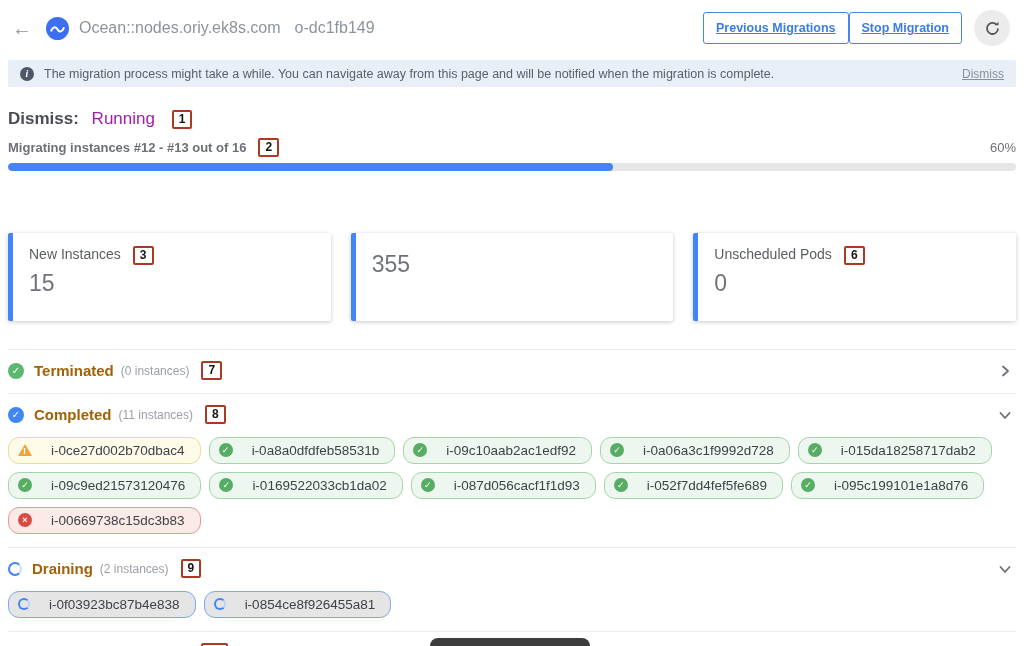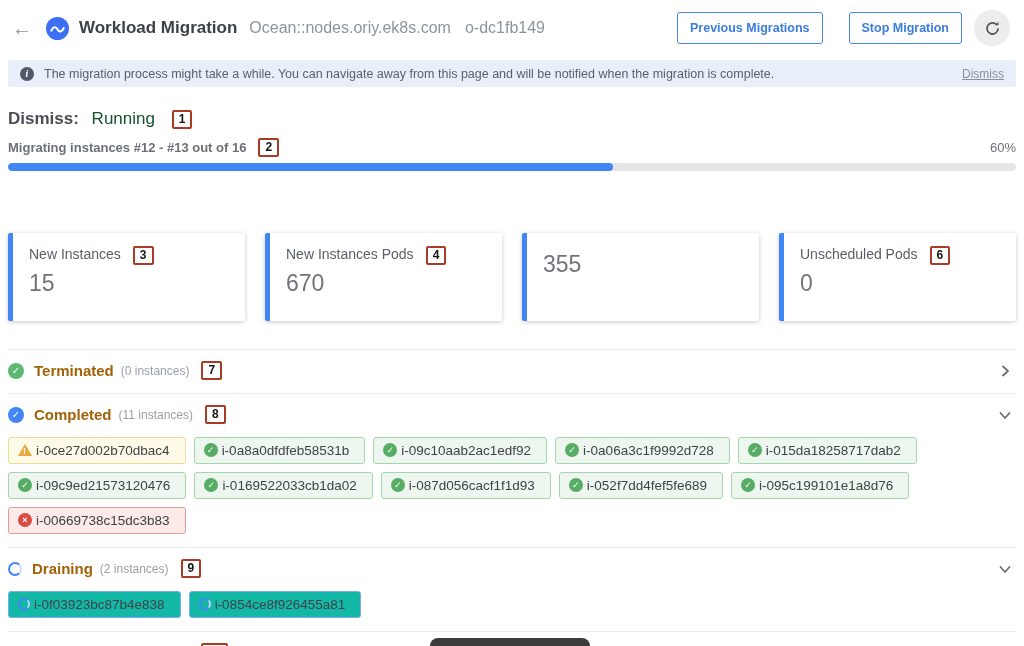--- a/index.html
+++ b/index.html
@@ -10,22 +10,23 @@
   }
   
   .hdr { height:56px; display:flex; align-items:center; padding:0 14px 0 12px; background:#fff; }
   .back { font-size:20px; color:#8a8f98; cursor:pointer; margin-right:14px; line-height:1; }
   .logo { width:23px; height:23px; margin-right:10px; flex:0 0 auto; }
   .hdr-title { font-size:17px; font-weight:700; color:#3d4147; margin-right:12px; }
   .hdr-sub { font-size:16px; color:#8d939c; margin-right:14px; }
   .hdr-spacer { flex:1; }
   .btn-outline {
     border:1px solid #4a86e8; color:#3b7de2; background:#fff; font-weight:700;
-    font-size:12.5px; padding:8px 12px; border-radius:3px; margin-left:26px; cursor:pointer;
+    font-size:12.5px; padding:8px 12px; border-radius:3px; margin-left:0; cursor:pointer;
     font-family:inherit;
+    text-decoration:underline;
   }
   .refresh-btn {
     width:36px; height:36px; border-radius:50%; background:#ececec; border:none; margin-left:12px;
     display:flex; align-items:center; justify-content:center; cursor:pointer;
   }
   
   .banner {
     margin:4px 8px 0; background:#e9eff8; border-radius:2px; height:27px;
     display:flex; align-items:center; padding:0 12px; font-size:12.5px; color:#5a6069;
   }
@@ -37,21 +38,21 @@
   
   .mk {
     display:inline-block; border:2px solid #a93a24; background:#fff; color:#141414;
     font-size:12px; font-weight:700; line-height:15px; padding:0 5px; border-radius:2px;
     margin-left:12px; vertical-align:middle;
   }
   
   .status-wrap { margin:22px 8px 0; }
   .status-line { font-size:17px; }
   .status-label { font-weight:700; color:#4a4e54; }
-  .status-value { color:#14532d; margin-left:8px; }
+  .status-value { color:#a21caf; margin-left:8px; }
   .prog-row { display:flex; align-items:center; margin-top:9px; }
   .prog-text { font-size:13px; font-weight:700; color:#6d7076;text-align:center; }
   .prog-pct { margin-left:auto; font-size:13px; color:#6d7076; }
   .prog-track { margin-top:6px; height:8px; background:#e6e6e6; border-radius:4px; overflow:hidden; }
   .prog-fill { height:100%; background:#4285f4; border-radius:4px; }
   
   .cards { display:flex; gap:20px; margin:62px 8px 0; }
   .card {
     flex:1; background:#fff; border-left:5px solid #4285f4; border-radius:2px;
     box-shadow:0 1px 4px rgba(0,0,0,0.22); padding:13px 16px 12px; height:88px;
@@ -68,27 +69,27 @@
   .chev { color:#6d7076; display:flex; padding-right:4px; }
   .sec-ic { width:16px; height:16px; border-radius:50%; display:inline-flex;
     align-items:center; justify-content:center; color:#fff; font-size:10px; font-weight:700; flex:0 0 auto;}
   .ic-green { background:#5cb871; }
   .ic-blue  { background:#4285f4; }
   .ic-spin  { background:transparent; border:2px solid #4285f4; border-right-color:#cddcf8; width:14px; height:14px; }
   .ic-hour  { background:transparent; color:#a9adb3; }
   
   .chips { display:flex; flex-wrap:wrap; gap:8px; margin-top:13px; }
   .chip {
-    display:inline-flex; align-items:center; gap:4px; height:27px; padding:0 15px 1px 9px;
-    border:1px solid #ddd; border-radius:3px; font-size:13.5px; color:#3f4247; background:#fff;
+    display:inline-flex; align-items:center; gap:19px; height:27px; padding:0 15px 1px 9px;
+    border:1px solid #ddd; border-radius:11px; font-size:13.5px; color:#3f4247; background:#fff;
   }
   .chip.success { background:#eef7ef; border-color:#a5d5aa; }
   .chip.warning { background:#fefbe9; border-color:#ecdc97; }
   .chip.error   { background:#fbeae8; border-color:#e59b94; }
-  .chip.draining{ background:#14b8a6; border-color:#7ca9f2; }
+  .chip.draining{ background:#e5e5e5; border-color:#7ca9f2; }
   .dot {
     width:14px; height:14px; border-radius:50%; display:inline-flex; align-items:center;
     justify-content:center; color:#fff; font-size:9px; font-weight:700; flex:0 0 auto;
   }
   .dot.green { background:#57ad63; }
   .dot.red   { background:#da4b41; }
   .dot.spin  { background:transparent; border:2px solid #4285f4; border-right-color:#bcd3f7; width:12px; height:12px; }
   .warn-tri { position:relative; width:0; height:0; border-left:7px solid transparent;
     border-right:7px solid transparent; border-bottom:12px solid #eca63c; flex:0 0 auto;}
   .warn-tri::after { content:"!"; position:absolute; left:-2px; top:2px; color:#fff;
@@ -101,21 +102,20 @@
 </style>
 </head>
 <body>
 
 <div class="hdr">
   <span class="back">←</span>
   <svg class="logo" viewBox="0 0 24 24">
     <circle cx="12" cy="12" r="12" fill="#3d6ff2"></circle>
     <path d="M5.5 14.2c2-4.4 4.8-4.4 6.6-1.2s4.6 3 6.4-1.4" stroke="#fff" stroke-width="2.2" fill="none" stroke-linecap="round"></path>
   </svg>
-  <span class="hdr-title">Workload Migration</span>
   <span class="hdr-sub">Ocean::nodes.oriy.ek8s.com</span>
   <span class="hdr-sub">o-dc1fb149</span>
   <span class="hdr-spacer"></span>
   <button class="btn-outline">Previous Migrations</button>
   <button class="btn-outline">Stop Migration</button>
   <button class="refresh-btn">
     <svg width="17" height="17" viewBox="0 0 16 16">
       <path d="M13.2 8a5.2 5.2 0 1 1-1.5-3.7" fill="none" stroke="#555" stroke-width="1.7"></path>
       <path d="M13.6 1.6 v3.4 h-3.4 z" fill="#555"></path>
     </svg>
@@ -144,24 +144,20 @@
     <div class="prog-fill" id="prog-fill" style="width: 60%;"></div>
   </div>
 </div>
 
 <div class="cards" id="cards">
     <div class="card">
       <div class="card-label"><span>New Instances</span><span class="mk">3</span></div>
       <div class="card-value">15</div>
     </div>
     <div class="card">
-      <div class="card-label"><span>New Instances Pods</span><span class="mk">4</span></div>
-      <div class="card-value">670</div>
-    </div>
-    <div class="card">
       <div class="card-value">355</div>
     </div>
     <div class="card">
       <div class="card-label"><span>Unscheduled Pods</span><span class="mk">6</span></div>
       <div class="card-value">0</div>
     </div>
   </div>
 
 <div class="sections" id="sections">
     <div class="section">

